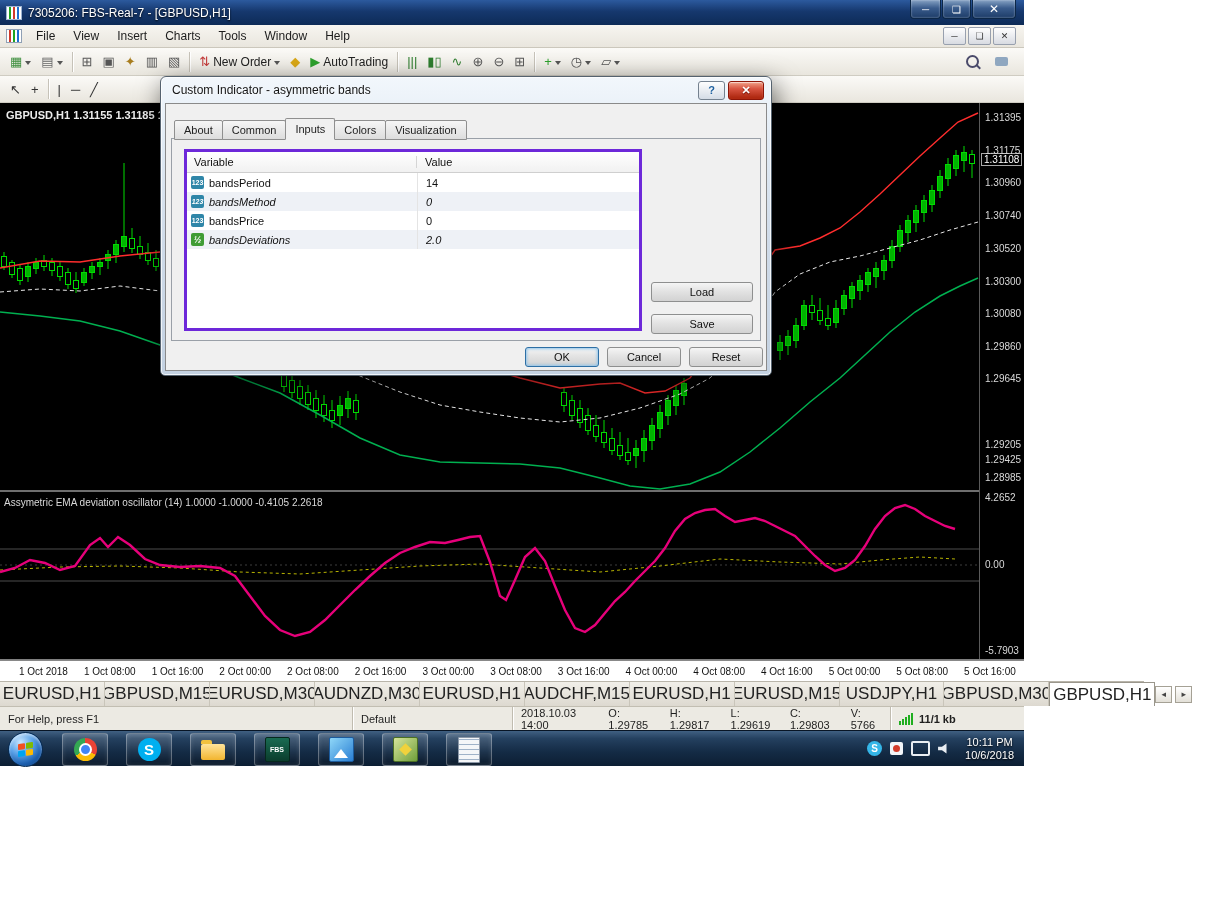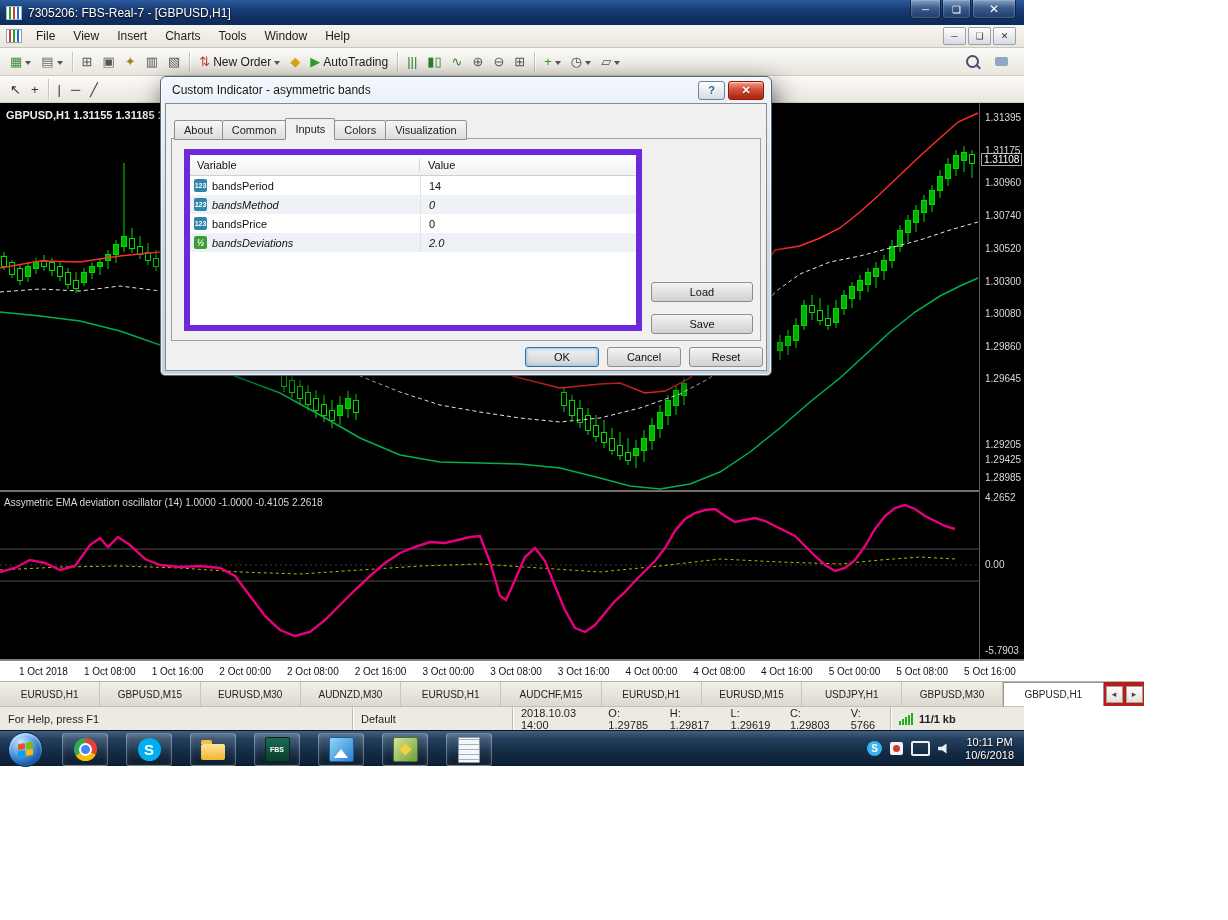--- a/index.html
+++ b/index.html
@@ -65,21 +65,21 @@
   .ptick{position:absolute;left:5px;white-space:nowrap;}
   .cur-tag{position:absolute;left:1px;border:1px solid #a8a8a8;background:#000;color:#fff;padding:0 2px;white-space:nowrap;}
 
   .time-axis{position:absolute;left:0;top:660px;width:1024px;height:21px;background:#fff;border-top:1px solid #888;
     box-sizing:border-box;display:flex;align-items:center;justify-content:space-between;
     padding:0 46px 0 3px;font-size:10px;color:#111;}
   .tlab{white-space:nowrap;margin-left:16px;}
 
   
   .chart-tabs{position:absolute;left:0;top:681px;width:1144px;height:25px;background:#b91c1c;
-    border-top:1px solid #b9b5aa;display:flex;box-sizing:border-box;font-size:10px;}
+    border-top:1px solid #b9b5aa;display:flex;box-sizing:border-box;font-size:17px;}
   #chart-tab-items{display:flex;flex:1;}
   .ctab{flex:1;max-width:92px;display:flex;align-items:center;justify-content:center;padding:0 6px;
     border-right:1px solid #c9c5ba;color:#222;background:linear-gradient(#f1efe9,#ddd9d0);white-space:nowrap;overflow:hidden;}
   .ctab.active{background:#fff;border:1px solid #9a968c;border-bottom:none;}
   .tab-arrows{width:40px;display:flex;align-items:center;justify-content:center;gap:3px;}
   .tarr{width:15px;height:15px;border:1px solid #a5a195;background:linear-gradient(#fff,#e3e0d8);
     display:flex;align-items:center;justify-content:center;font-size:9px;color:#444;}
   .tarr.l::before{content:"\25C2"}.tarr.r::before{content:"\25B8"}
 
   
@@ -152,21 +152,21 @@
   .dlg-close{margin-left:3px;width:34px;height:17px;border:1px solid #8c1507;border-radius:3px;
     background:linear-gradient(#f0a088,#d85441 40%,#b02a12 90%);display:flex;align-items:center;justify-content:center;
     box-shadow:inset 0 1px 1px rgba(255,255,255,.6);}
   .dlg-close::before{content:"\2715";color:#fff;font-size:11px;font-weight:bold;text-shadow:0 1px 1px #6e0f04;}
   .dlg-body{position:absolute;left:4px;right:4px;top:26px;bottom:4px;background:#f0f0f0;border:1px solid #8a8a8a;}
   .dlg-tabs{position:absolute;left:8px;top:16px;display:flex;z-index:3;}
   .dlg-tab{padding:3px 9px 3px;font-size:11px;color:#1e1e1e;border:1px solid #8f8f8f;margin-right:-1px;
     background:linear-gradient(#f6f6f6,#ddd);border-radius:2px 2px 0 0;}
   .dlg-tab.active{background:#f0f0f0;border-bottom:1px solid #f0f0f0;padding-top:4px;margin-top:-2px;position:relative;z-index:4;}
   .dlg-panel{position:absolute;left:5px;right:5px;top:34px;height:201px;border:1px solid #9aa0a8;background:#f0f0f0;z-index:2;}
-  .ptable{position:absolute;left:12px;top:10px;width:458px;height:182px;background:#fff;border:6px solid #6d28d9;
+  .ptable{position:absolute;left:12px;top:10px;width:458px;height:182px;background:#fff;border:3px solid #6d28d9;
     box-sizing:border-box;font-size:11px;color:#111;overflow:hidden;}
   .pt-head{display:flex;height:20px;align-items:center;border-bottom:1px solid #cfcfcf;background:linear-gradient(#fff,#f1f1f1);}
   .pt-head span:first-child{width:230px;padding-left:7px;box-sizing:border-box;border-right:1px solid #d5d5d5;}
   .pt-head span:last-child{flex:1;padding-left:8px;}
   .pt-row{display:flex;align-items:center;height:19px;}
   .pt-row.alt{background:#eef1f6;font-style:italic;}
   .pt-ico{width:13px;height:13px;margin:0 5px 0 4px;border-radius:2px;background:#2f86a8;color:#fff;
     font-size:7px;font-weight:bold;display:flex;align-items:center;justify-content:center;}
   .pt-ico.dbl{background:#3f9c35;font-size:9px;}
   .pt-name{width:208px;}

